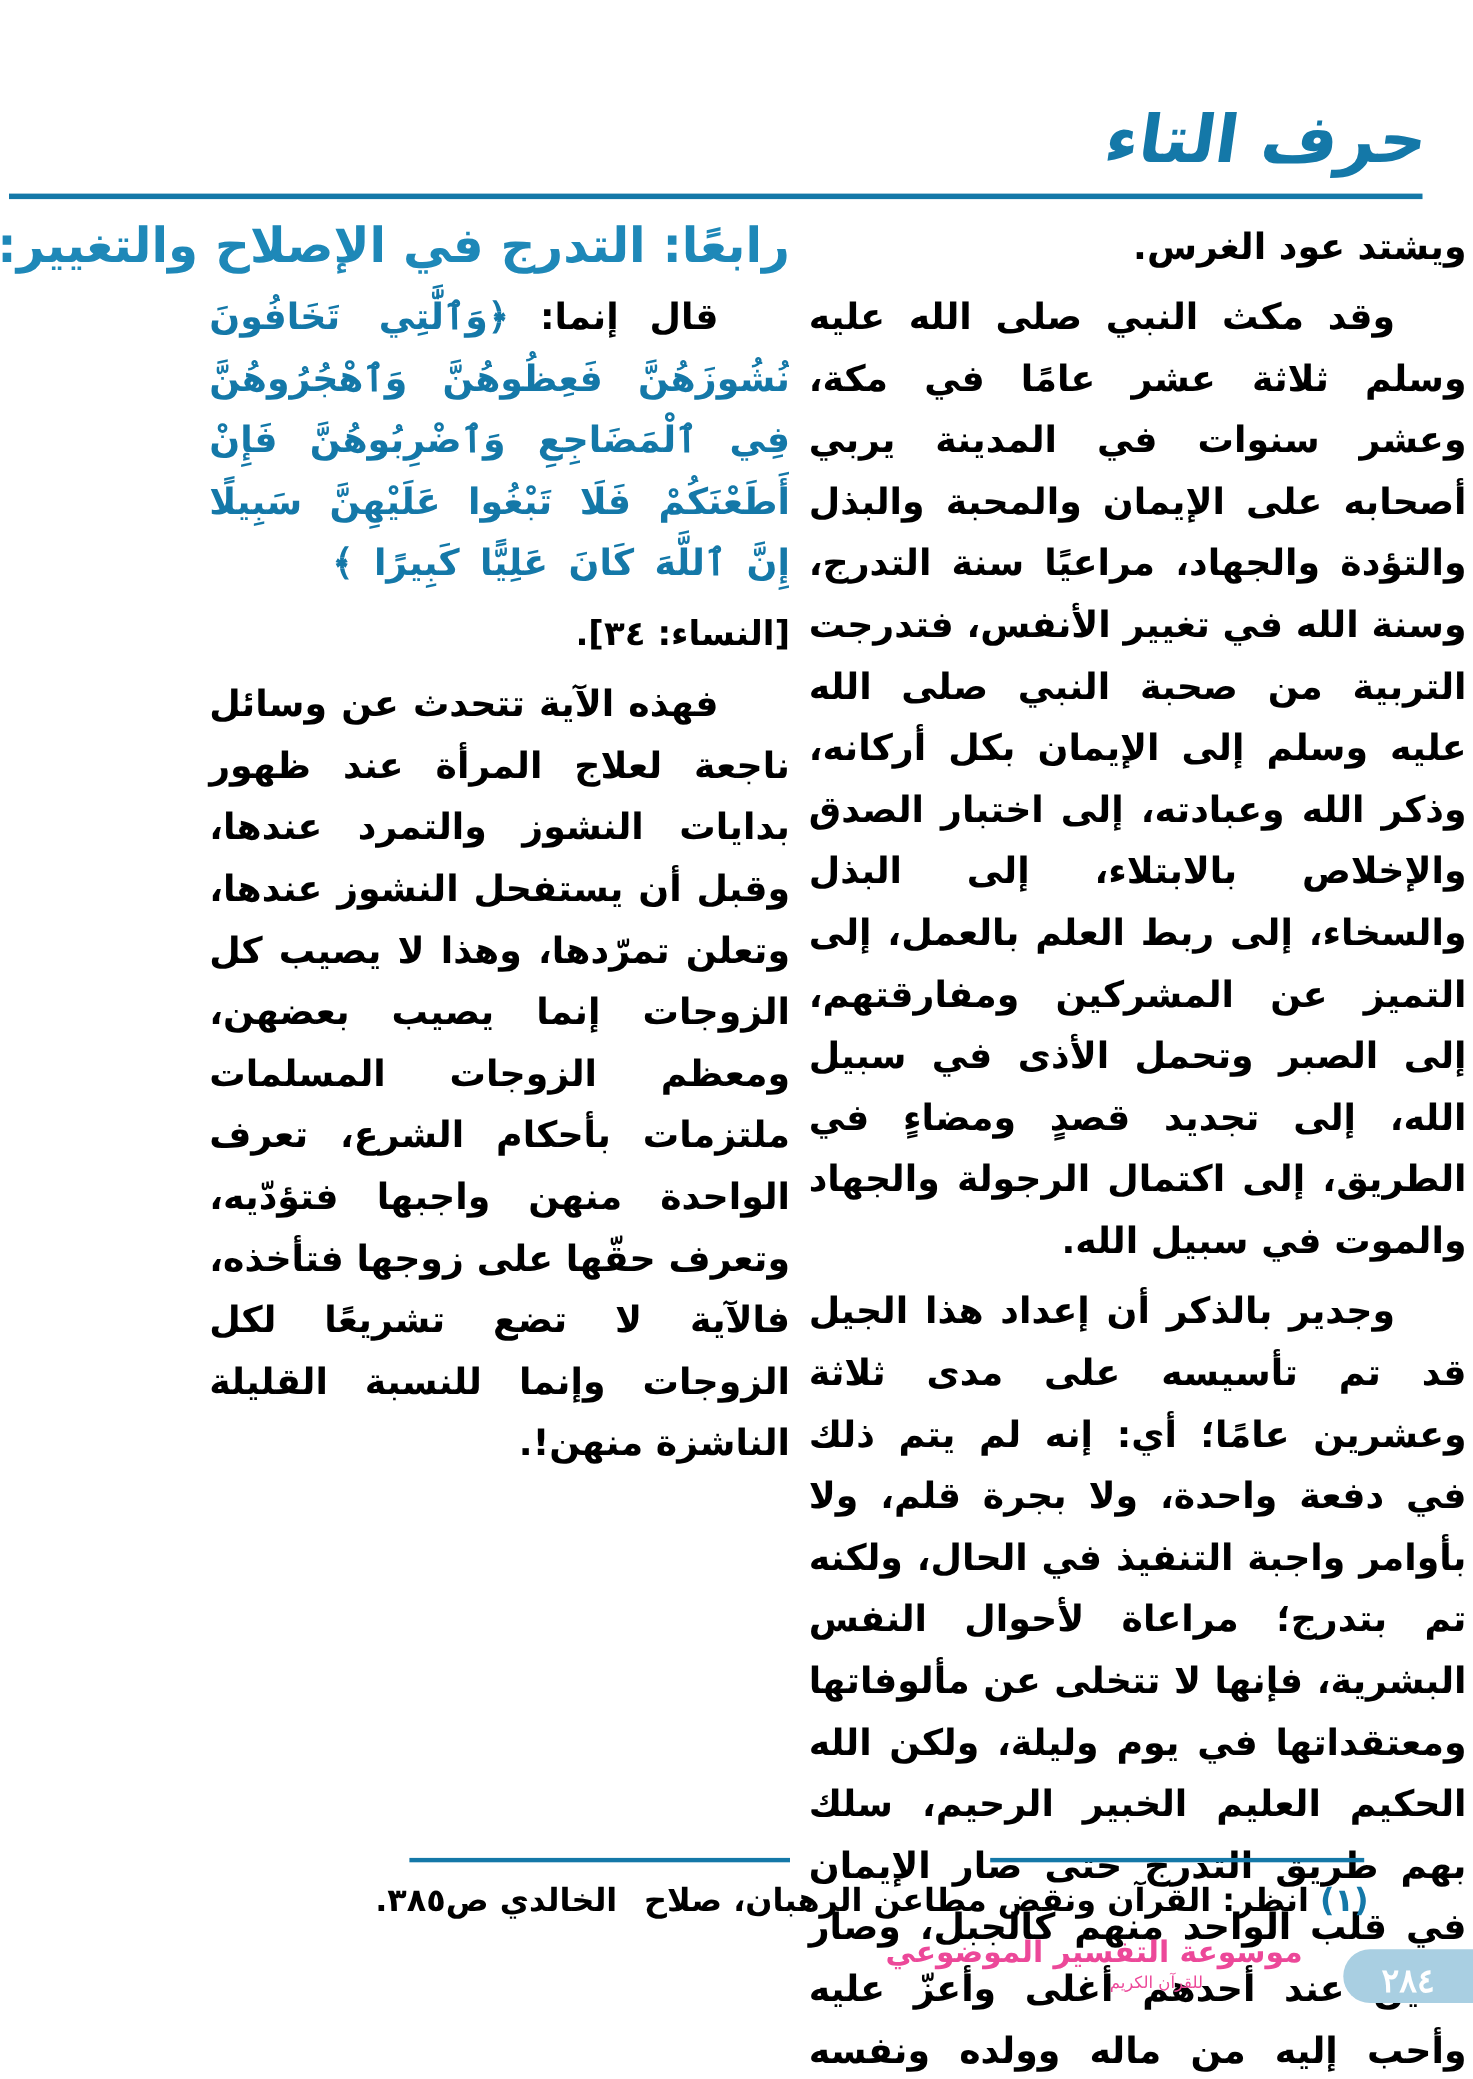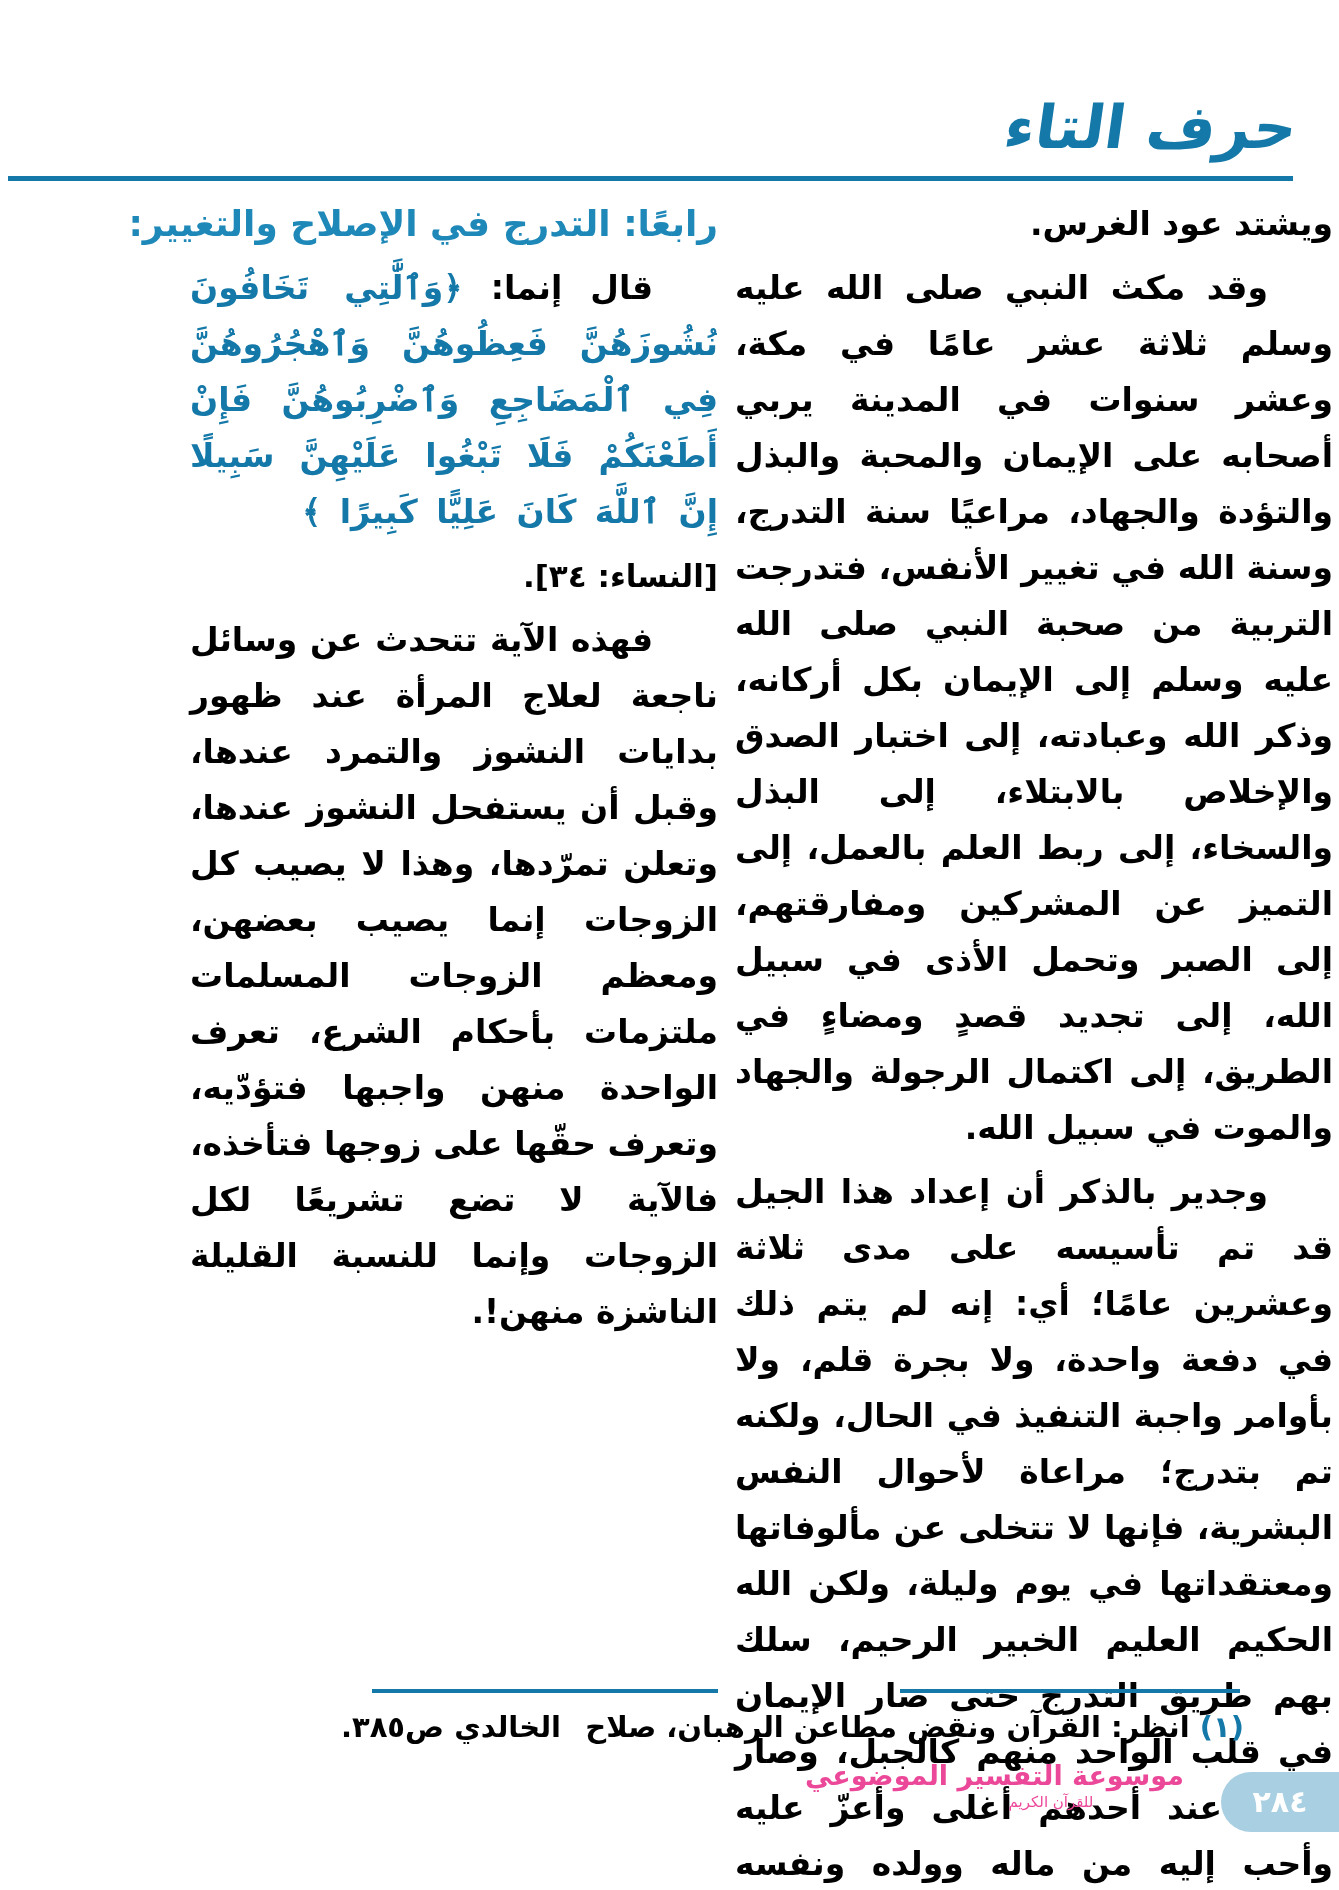--- a/index.html
+++ b/index.html
@@ -33,21 +33,21 @@
     font-size:33px;font-weight:bold;line-height:56px;
     text-align:justify;
   }
   .col-right{right:6px;width:598px;}
   .col-left{right:621px;width:528px;}
   .col p{margin:0 0 8px 0;}
   .indent{text-indent:65px;}
 
   .section-heading{
     color:#1e88b8;
-    font-size:36px;
+    font-size:44px;
     margin:0 0 10px 0;
     white-space:nowrap;
   }
   .quran-verse{
     color:#1478a8;
     word-spacing:7px;
   }
   .verse-citation{
     text-align:right;
     margin:0 0 10px 0;
@@ -74,23 +74,24 @@
   }
   .logo-main{
     font-size:27px;font-weight:bold;white-space:nowrap;
     letter-spacing:-1px;
     margin:0;
   }
   .logo-sub{
     font-size:15px;font-weight:normal;margin:2px 0 0 0;
   }
   .page-pill{
-    position:absolute;top:1772px;right:0;width:118px;height:60px;
+    position:absolute;top:1772px;right:0;width:118px;height:49px;
     background:#a9cfe2;
     border-radius:34px 0 0 34px;
+    font-family:Liberation Serif, serif;
   }
   .page-number{
     color:#ffffff;font-size:30px;font-weight:bold;
     text-align:center;line-height:60px;letter-spacing:4px;
   }
 </style>
 </head>
 <body>
 
 <div class="page">

